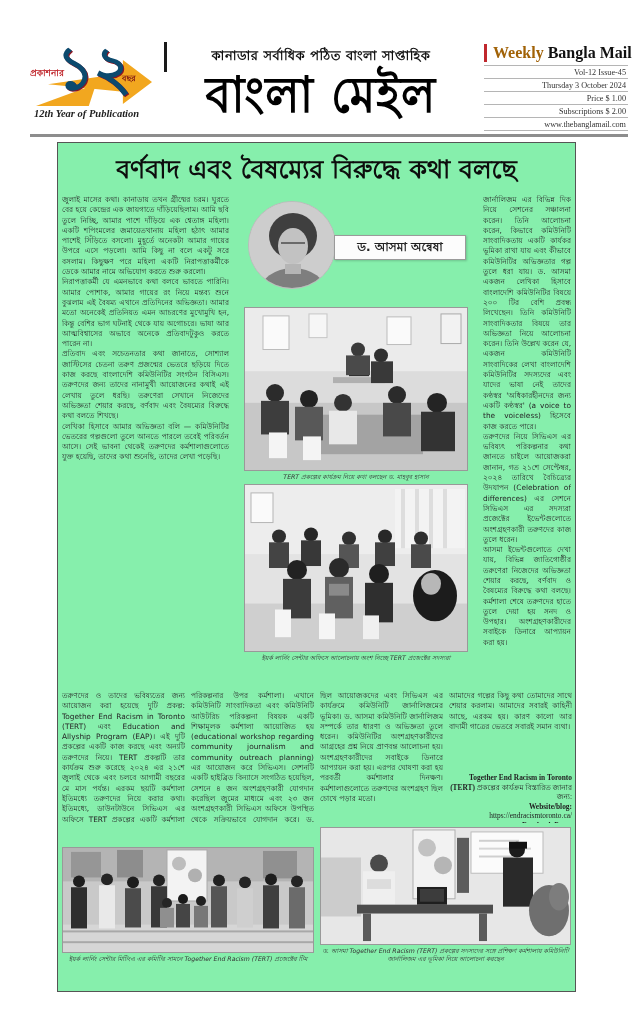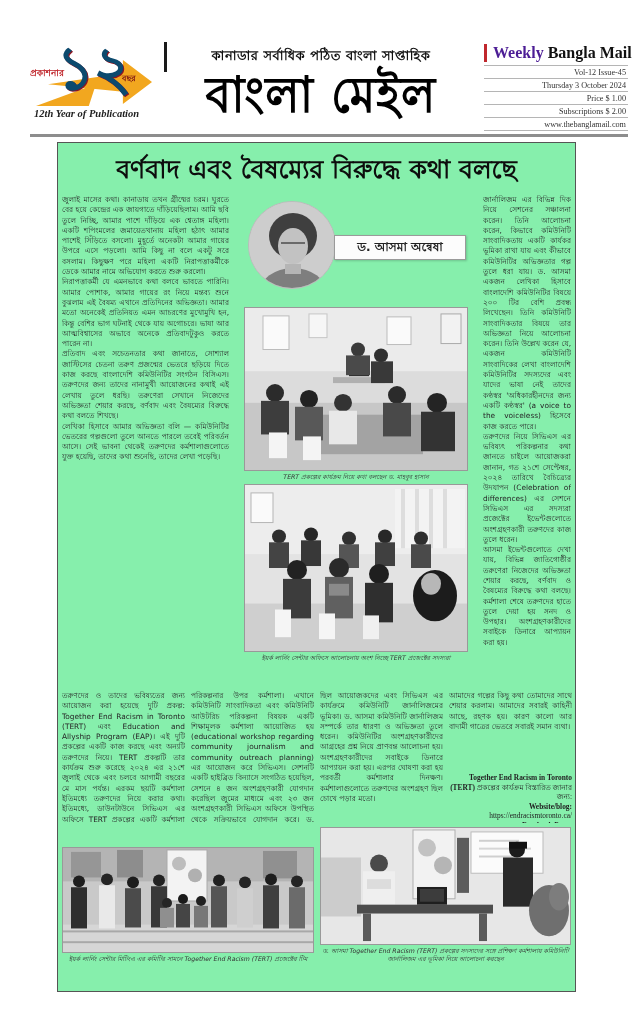--- a/index.html
+++ b/index.html
@@ -24,21 +24,21 @@
   .badge-sub { position:absolute; left:4px; top:68px; font-family:"Liberation Serif", serif;
     font-style:italic; font-weight:bold; font-size:10.5px; color:#222; white-space:nowrap; }
   .m-center { flex:1; text-align:center; position:relative; padding-top:6px; }
   .m-bar { position:absolute; left:6px; top:2px; width:3px; height:30px; background:#1a1a1a; }
   .tagline { font-size:13px; font-weight:bold; letter-spacing:.5px; color:#111; }
   .logo { font-size:46px; line-height:52px; font-weight:900; color:#000; letter-spacing:1px;
     transform:scaleY(1.08); transform-origin:top center; }
   .m-right { width:144px; flex:none; padding-top:4px; }
   .m-title { font-family:"Liberation Serif", serif; font-size:16px; font-weight:bold; color:#111;
     border-left:3px solid #c0272d; padding-left:6px; white-space:nowrap; }
-  .m-title .weekly { color:#4c1d95; }
+  .m-title .weekly { color:#a16207; }
   .m-info { margin-top:3px; }
   .m-info div { font-family:"Liberation Serif", serif; font-size:8.2px; color:#333; text-align:right;
     padding:1.5px 2px 1.5px 0; border-top:1px solid #b5b5b5; }
   .m-info div:last-child { border-bottom:1px solid #b5b5b5; }
   .thick-rule { height:3px; background:#8d8d8d; margin:0 4px 5px 30px; }
 
   
   .frame { margin-left:57px; width:519px; height:850px; border:1px solid #555; padding:4px 4px 0 4px; position:relative; background:#86efac; }
   .headline { text-align:center; padding:8px 0 6px; color:#0d0d0d; }
   .headline .h1 { font-size:25px; font-weight:600; line-height:30px; }
@@ -206,21 +206,21 @@
 তরুণদের নিয়ে সিভিএস এর ভবিষ্যৎ পরিকল্পনার কথা জানতে চাইলে আয়োজকরা জানান, গত ২১শে সেপ্টেম্বর, ২০২৪ তারিখে বৈচিত্র্যের উদযাপন (Celebration of differences) এর সেশনে সিভিএস এর সদস্যরা প্রজেক্টের ইভেন্টগুলোতে অংশগ্রহণকারী তরুণদের কাজ তুলে ধরেন।
 আসমা ইভেন্টগুলোতে দেখা যায়, বিভিন্ন জাতিগোষ্ঠীর তরুণেরা নিজেদের অভিজ্ঞতা শেয়ার করছে, বর্ণবাদ ও বৈষম্যের বিরুদ্ধে কথা বলছে। কর্মশালা শেষে তরুণদের হাতে তুলে দেয়া হয় সনদ ও উপহার। অংশগ্রহণকারীদের সবাইকে ডিনারে আপ্যায়ন করা হয়।</div>
   </div>
 
   <div class="bottom-section">
     <div class="bottom-cols">
       <div class="bodytext bcol">তরুণদের ও তাদের ভবিষ্যতের জন্য আয়োজন করা হয়েছে দুটি প্রকল্প: Together End Racism in Toronto (TERT) এবং Education and Allyship Program (EAP)। এই দুটি প্রকল্পের একটি কাজ করছে এবং অন্যটি তরুণদের নিয়ে। TERT প্রকল্পটি তার কার্যক্রম শুরু করেছে ২০২৪ এর ২১শে জুলাই থেকে এবং চলবে আগামী বছরের মে মাস পর্যন্ত। এরকম ছয়টি কর্মশালা ইতিমধ্যে তরুণদের নিয়ে করার কথা। ইতিমধ্যে, ডাউনটাউনে সিভিএস এর অফিসে TERT প্রকল্পের একটি কর্মশালা অনুষ্ঠিত হয় গত ২৫ শে জুলাই, ২০২৪ তারিখে। ইভেন্টের বিষয় ছিলো: কমিউনিটি জার্নালিজম এবং আউটরিচ</div>
       <div class="bodytext bcol">পরিকল্পনার উপর কর্মশালা। এখানে কমিউনিটি সাংবাদিকতা এবং কমিউনিটি আউটরিচ পরিকল্পনা বিষয়ক একটি শিক্ষামূলক কর্মশালা আয়োজিত হয় (educational workshop regarding community journalism and community outreach planning) এর আয়োজন করে সিভিএস। সেশনটি একটি হাইব্রিড বিন্যাসে সংগঠিত হয়েছিল, সেশনে ৪ জন অংশগ্রহণকারী যোগদান করেছিল জুমের মাধ্যমে এবং ২৩ জন অংশগ্রহণকারী সিভিএস অফিসে উপস্থিত থেকে সক্রিয়ভাবে যোগদান করে। ড. মাহবুব হাসান এবং ড. নাদিরা আক্তার উপস্থিত অংশগ্রহণকারীদের স্বাগত জানিয়ে অনুষ্ঠান উদ্বোধন করেন। ইভেন্টের এজেন্ডাতে ছিল-রেজিস্ট্রেশন, পরিচিতি এবং আলোচনা। আলোচনার বিষয়বস্তু</div>
       <div class="bodytext bcol">ছিল আয়োজকদের এবং সিভিএস এর কার্যক্রমে কমিউনিটি জার্নালিজমের ভূমিকা। ড. আসমা কমিউনিটি জার্নালিজম সম্পর্কে তার ধারণা ও অভিজ্ঞতা তুলে ধরেন। কমিউনিটির অংশগ্রহণকারীদের আগ্রহের প্রশ্ন নিয়ে প্রাণবন্ত আলোচনা হয়। অংশগ্রহণকারীদের সবাইকে ডিনারে আপ্যায়ন করা হয়। এরপর ঘোষণা করা হয় পরবর্তী কর্মশালার দিনক্ষণ। কর্মশালাগুলোতে তরুণদের অংশগ্রহণ ছিল চোখে পড়ার মতো।</div>
       <div class="bcol bcol4">
-        <div class="bodytext">আমাদের গল্পের কিছু কথা তোমাদের সাথে শেয়ার করলাম। আমাদের সবারই কাহিনী আছে, রহণক হয়। কারণ কালো আর বাদামী গাত্রের ভেতরে সবারই সমান ব্যথা।</div>
+        <div class="bodytext">আমাদের গল্পের কিছু কথা তোমাদের সাথে শেয়ার করলাম। আমাদের সবারই কাহিনী আছে, এরকম হয়। কারণ কালো আর বাদামী গাত্রের ভেতরে সবারই সমান ব্যথা।</div>
         <div class="contact">
           <span class="org">Together End Racism in Toronto (TERT)</span>
           <span>প্রকল্পের কার্যক্রম বিস্তারিত জানার জন্য:</span><br>
           <span class="lbl">Website/blog:</span>
           <span>https://endracismtoronto.ca/</span><br>
           <span class="lbl">Facebook Page:</span>
           <span>https://www.facebook.com/profile.php?id=61557351731037</span>
         </div>
       </div>
     </div>

